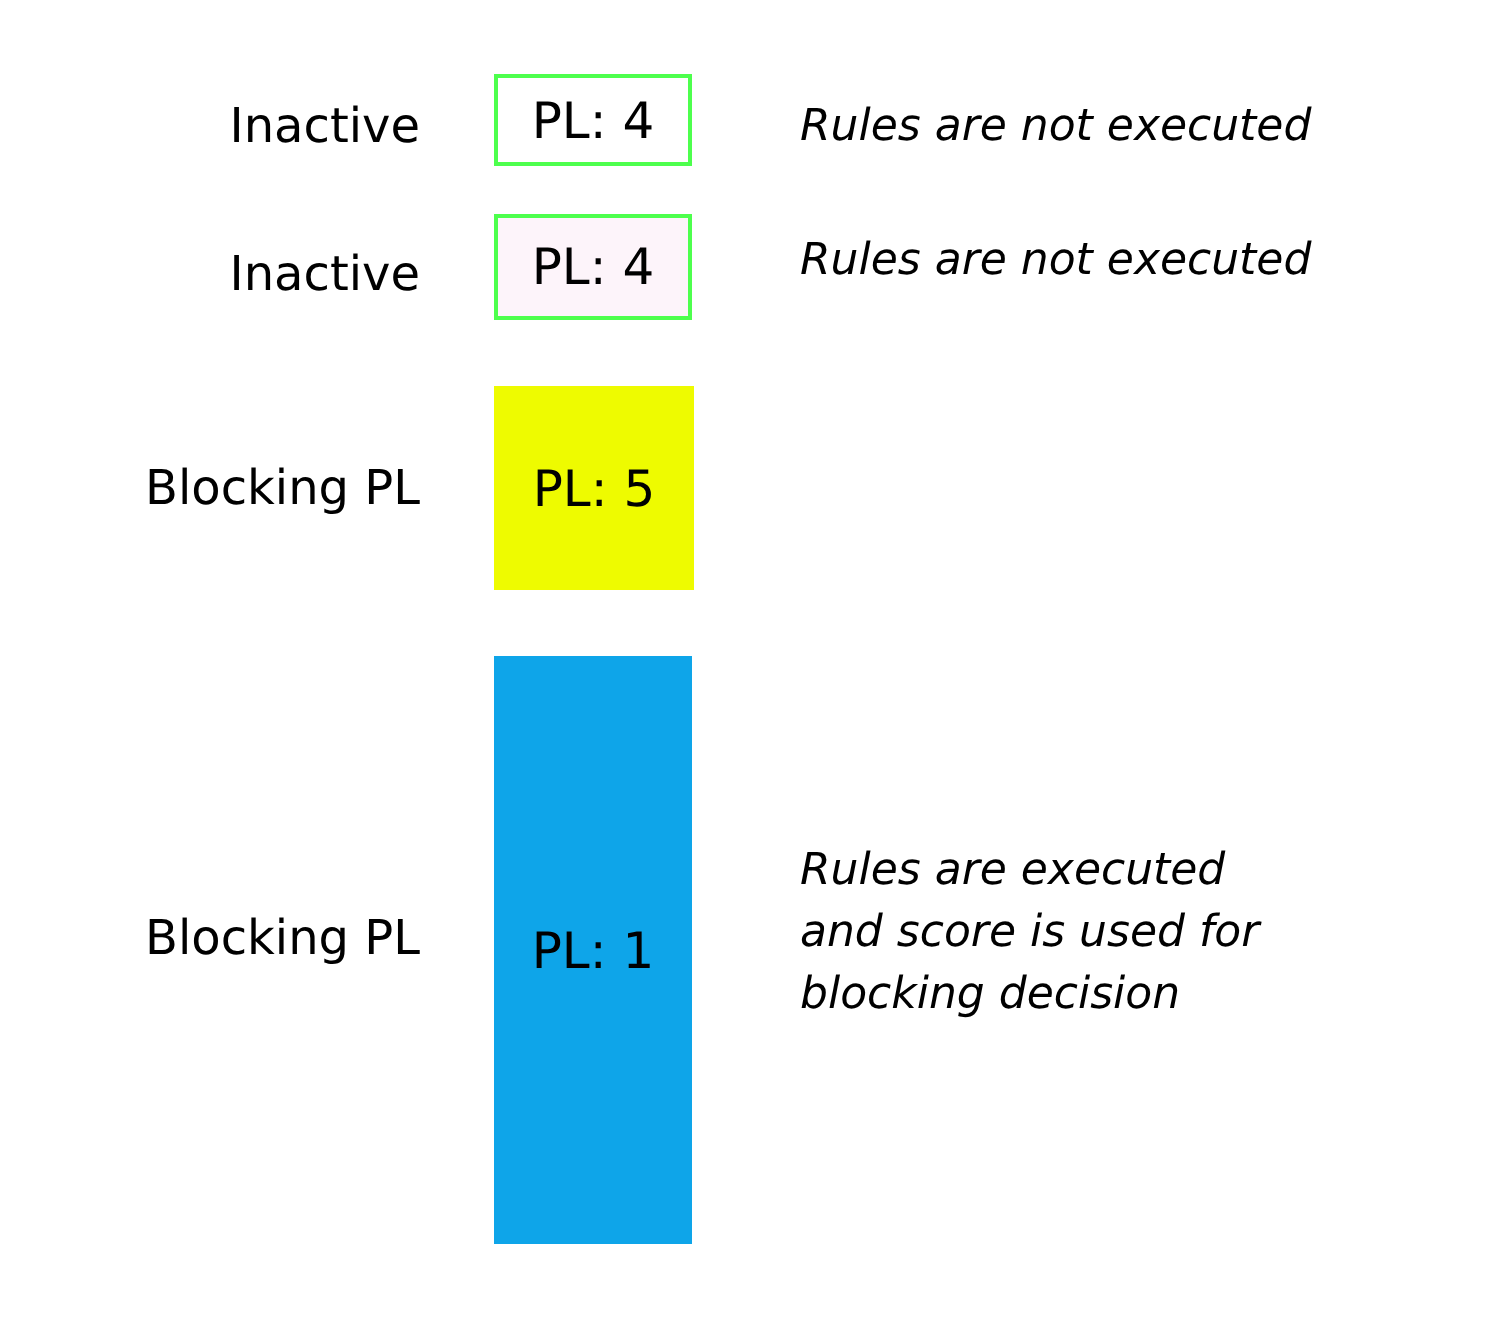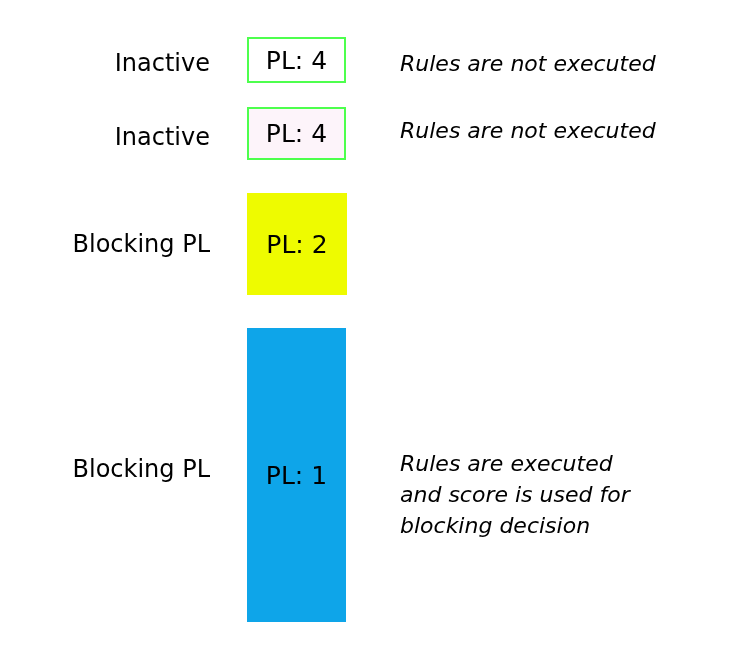--- a/index.html
+++ b/index.html
@@ -48,42 +48,42 @@
     position: absolute;
     left: 400px;
     font-style: italic;
     font-size: 22px;
     line-height: 33px;
     white-space: pre-line;
   }
   .desc-1 { top: 47px; }
   .desc-2 { top: 114px; }
   .desc-3 { top: 199px; }
-  .desc-4 { top: 420px; line-height: 31px; margin-top: 28px; }
+  .desc-4 { top: 420px; line-height: 31px; }
 </style>
 </head>
 <body>
 
 <div class="diagram">
 
   <div class="row-label lbl-1">Inactive</div>
   <div class="pl-box box-1" style="background-color: rgb(255, 255, 255); border-color: rgb(77, 255, 77);">
     <span>PL: 4</span>
   </div>
   <div class="row-desc desc-1">Rules are not executed</div>
 
   <div class="row-label lbl-2">Inactive</div>
   <div class="pl-box box-2" style="background-color: rgb(253, 244, 250); border-color: rgb(77, 255, 77);">
     <span>PL: 4</span>
   </div>
   <div class="row-desc desc-2">Rules are not executed</div>
 
   <div class="row-label lbl-3">Blocking PL</div>
   <div class="pl-box box-3" style="background-color: rgb(238, 251, 0);">
-    <span>PL: 2</span>
+    <span>PL: 5</span>
   </div>
 
   <div class="row-label lbl-4">Blocking PL</div>
   <div class="pl-box box-4" style="background-color: #0ea5e9;">
     <span>PL: 1</span>
   </div>
   <div class="row-desc desc-4">Rules are executed
 and score is used for
 blocking decision</div>
 

